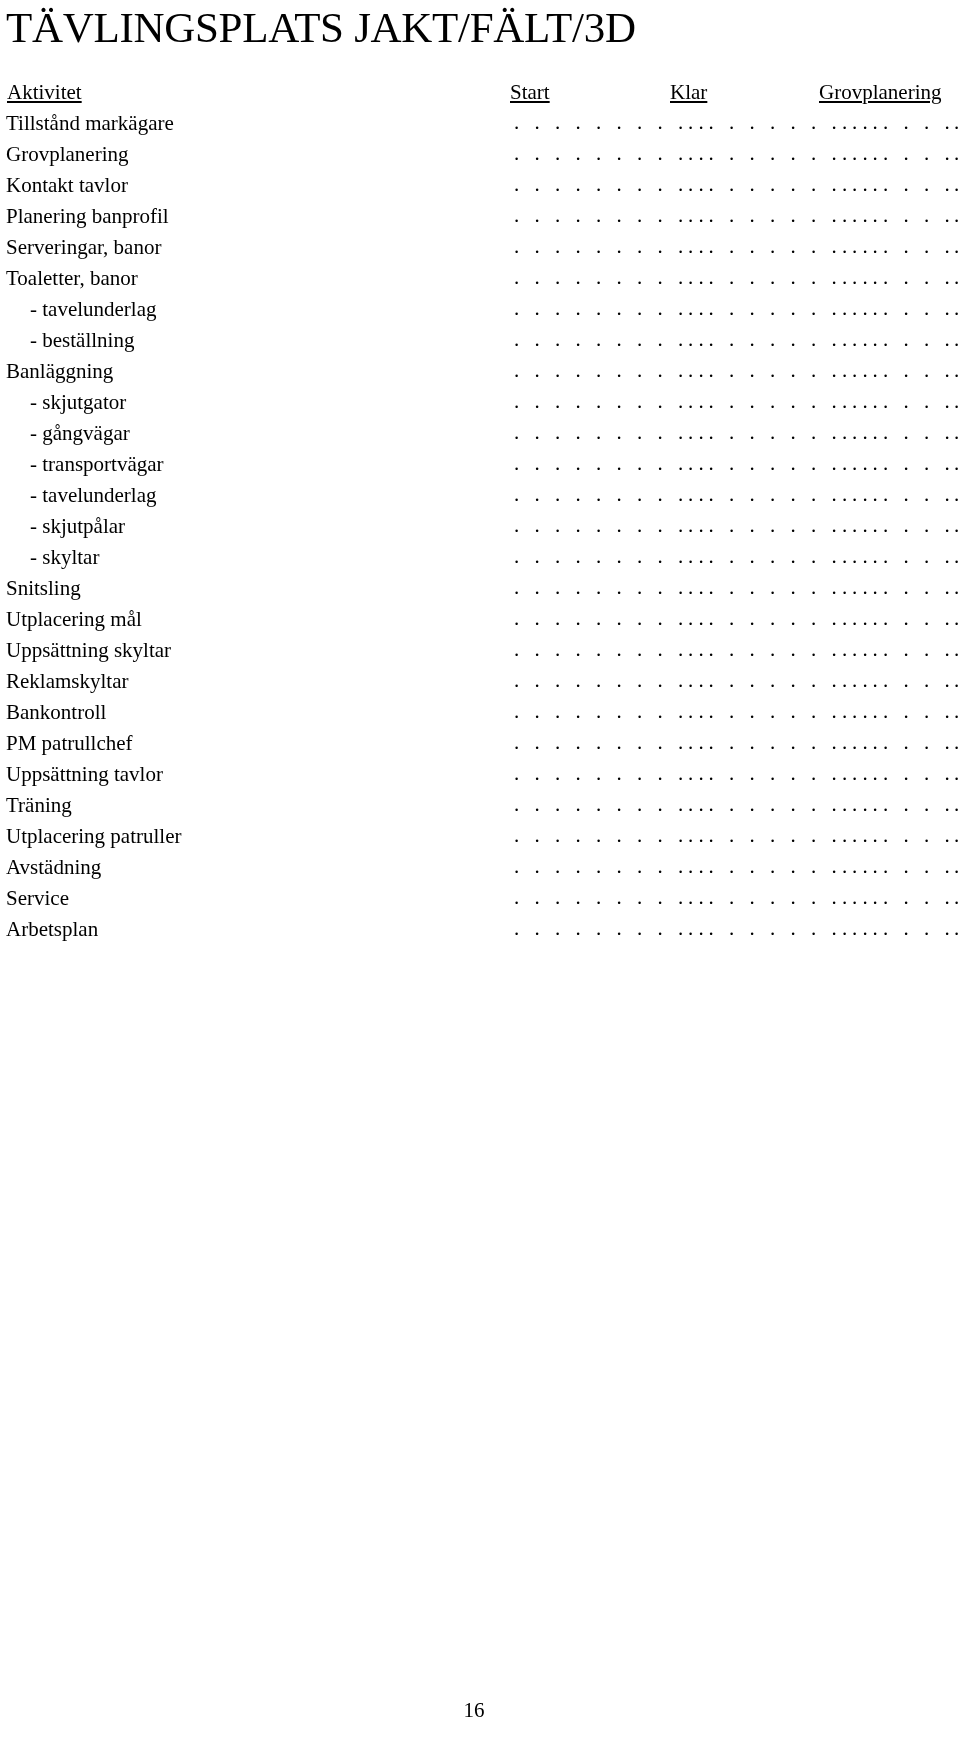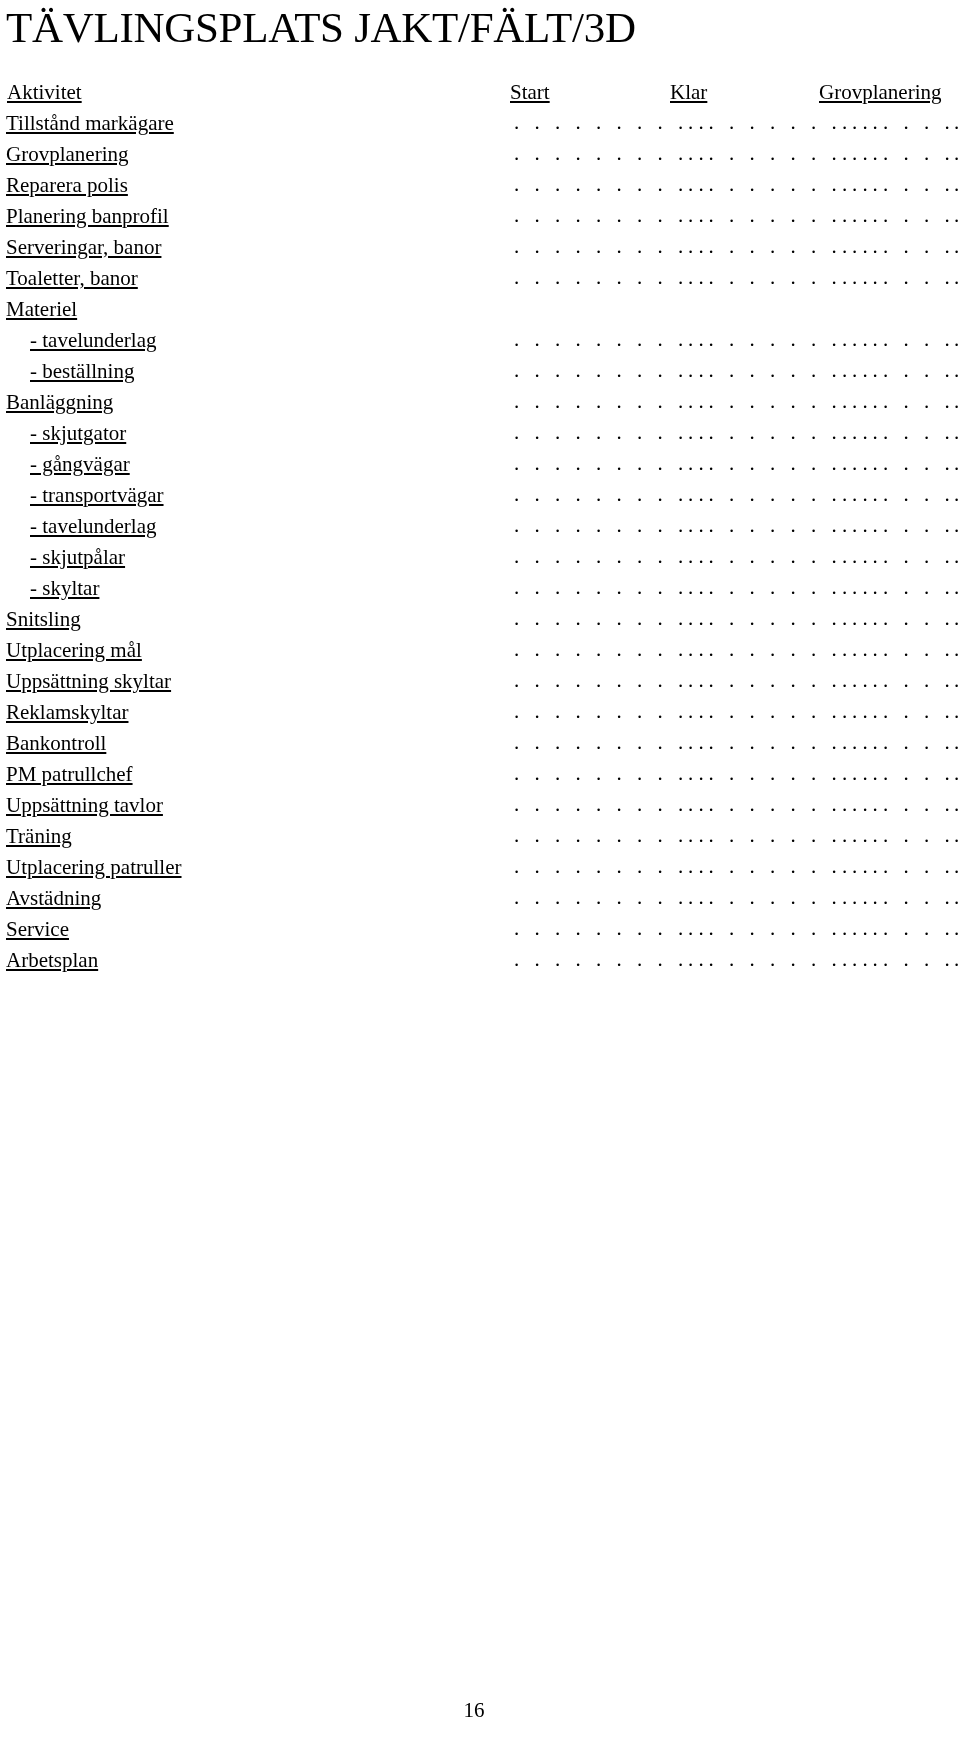--- a/index.html
+++ b/index.html
@@ -73,21 +73,20 @@
     height: 31px;
     line-height: 31px;
     vertical-align: baseline;
     white-space: nowrap;
   }
 
   .row-head { height: 8px; }
 
   .cell-activity {
     padding-left: 1px;
-    text-decoration: underline;
   }
   .cell-activity.indent {
     padding-left: 24px;
   }
 
   .dots {
     display: inline-block;
     letter-spacing: 5.0px;
     font-size: 21px;
     color: #000;
@@ -153,21 +152,21 @@
           <td><span class="dots d-x">. . . . . . . . . .</span></td>
         </tr>
         <tr>
           <td class="cell-activity">Grovplanering</td>
           <td><span class="dots d-st">. . . . . . . . . .</span></td>
           <td><span class="dots d-kl">. . . . . . . . . .</span></td>
           <td><span class="dots d-av">. . . . . . . . . .</span></td>
           <td><span class="dots d-x">. . . . . . . . . .</span></td>
         </tr>
         <tr>
-          <td class="cell-activity">Reparera polis</td>
+          <td class="cell-activity">Kontakt tavlor</td>
           <td><span class="dots d-st">. . . . . . . . . .</span></td>
           <td><span class="dots d-kl">. . . . . . . . . .</span></td>
           <td><span class="dots d-av">. . . . . . . . . .</span></td>
           <td><span class="dots d-x">. . . . . . . . . .</span></td>
         </tr>
         <tr>
           <td class="cell-activity">Planering banprofil</td>
           <td><span class="dots d-st">. . . . . . . . . .</span></td>
           <td><span class="dots d-kl">. . . . . . . . . .</span></td>
           <td><span class="dots d-av">. . . . . . . . . .</span></td>
@@ -179,27 +178,20 @@
           <td><span class="dots d-kl">. . . . . . . . . .</span></td>
           <td><span class="dots d-av">. . . . . . . . . .</span></td>
           <td><span class="dots d-x">. . . . . . . . . .</span></td>
         </tr>
         <tr>
           <td class="cell-activity">Toaletter, banor</td>
           <td><span class="dots d-st">. . . . . . . . . .</span></td>
           <td><span class="dots d-kl">. . . . . . . . . .</span></td>
           <td><span class="dots d-av">. . . . . . . . . .</span></td>
           <td><span class="dots d-x">. . . . . . . . . .</span></td>
-        </tr>
-        <tr>
-          <td class="cell-activity">Materiel</td>
-          <td><span class="dots-empty"></span></td>
-          <td><span class="dots-empty"></span></td>
-          <td><span class="dots-empty"></span></td>
-          <td><span class="dots-empty"></span></td>
         </tr>
         <tr>
           <td class="cell-activity indent">- tavelunderlag</td>
           <td><span class="dots d-st">. . . . . . . . . .</span></td>
           <td><span class="dots d-kl">. . . . . . . . . .</span></td>
           <td><span class="dots d-av">. . . . . . . . . .</span></td>
           <td><span class="dots d-x">. . . . . . . . . .</span></td>
         </tr>
         <tr>
           <td class="cell-activity indent">- beställning</td>

